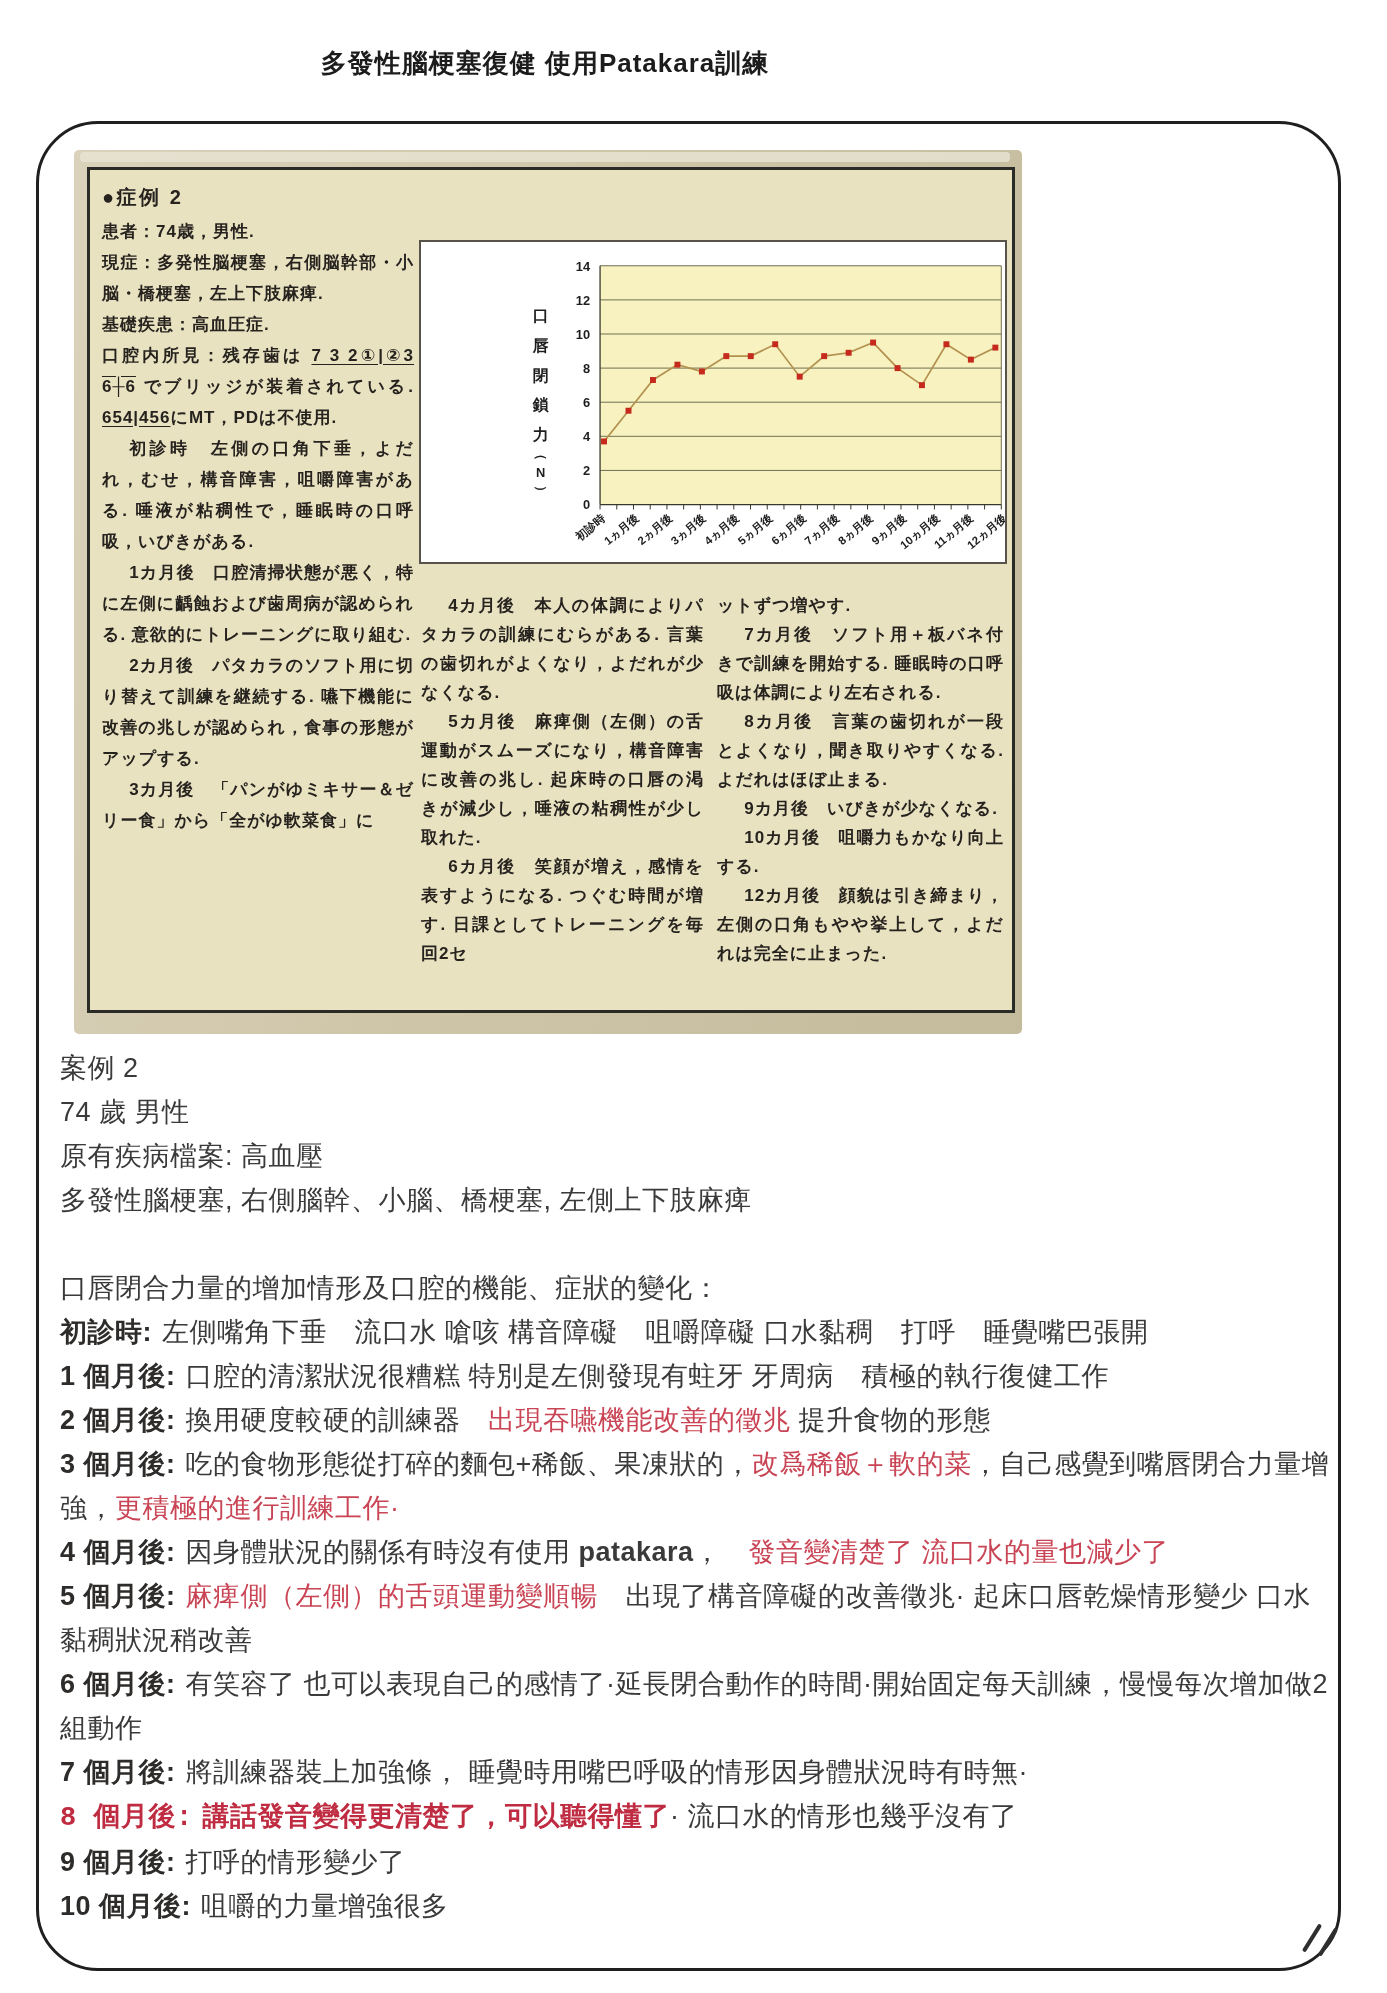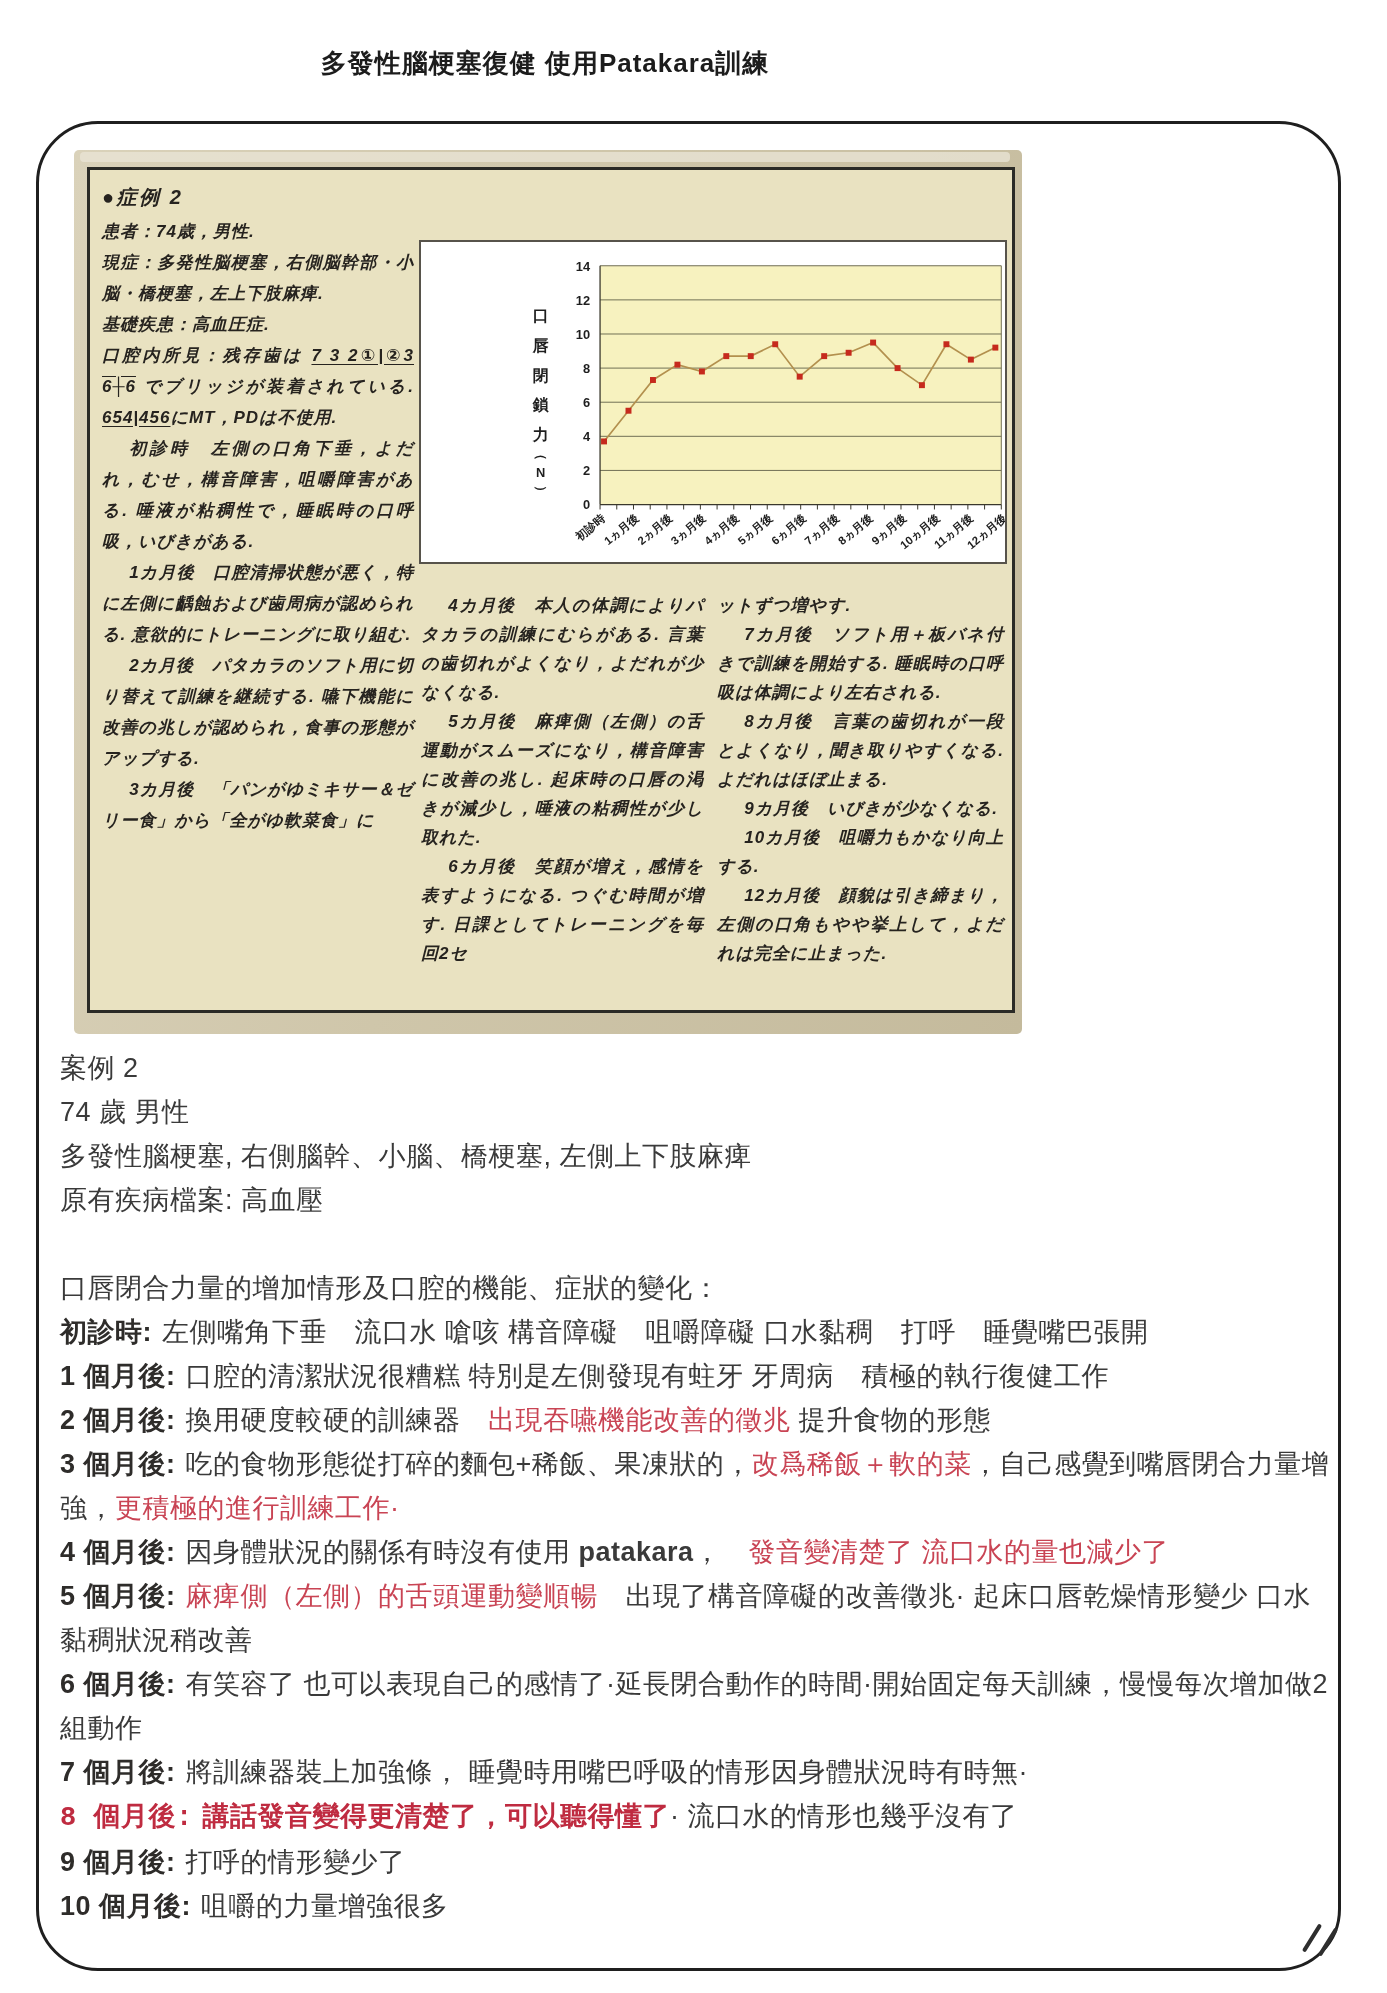--- a/index.html
+++ b/index.html
@@ -25,21 +25,21 @@
   }
   .panel-top-edge{
     position:absolute;left:6px;top:2px;width:930px;height:10px;
     background:#e8e3d4;border-radius:4px;opacity:.8;
   }
   .case-box{
     position:absolute;left:13px;top:17px;width:922px;height:840px;
     border:3px solid var(--c-case-border,#2a2a26);
     background:var(--c-case,#e9e2c1);box-sizing:content-box;
   }
-  .jp-col{position:absolute;font-size:17px;font-weight:600;color:#26231f;letter-spacing:1px;text-align:justify;font-style:italic;}
+  .jp-col{position:absolute;font-size:17px;font-weight:600;color:#26231f;letter-spacing:1px;text-align:justify;}
   .col-left{left:12px;top:12px;width:312px;line-height:31px;}
   .col-mid{left:331px;top:421px;width:283px;line-height:29px;}
   .col-right{left:627px;top:421px;width:287px;line-height:29px;}
   .jp-col p{margin:0;}
   .para.ind{text-indent:1.6em;}
   .para.heading{font-size:20px;font-weight:bold;letter-spacing:2.5px;margin-bottom:3px;}
   .st-b{font-weight:bold;}
   .st-u{text-decoration:underline;text-underline-offset:3px;}
   .st-o{text-decoration:overline;}
   .st-r{color:var(--c-red,#c94454);}
@@ -184,22 +184,22 @@
         <p class="para ind"><span>10カ月後　咀嚼力もかなり向上する.</span></p>
         <p class="para ind"><span>12カ月後　顔貌は引き締まり，左側の口角もやや挙上して，よだれは完全に止まった.</span></p>
       </div>
   </div>
 </div>
 
 <div class="summary">
   <div>
       <p class="hline">案例 2</p>
       <p class="hline">74 歲 男性</p>
+      <p class="hline">原有疾病檔案:  高血壓</p>
       <p class="hline">多發性腦梗塞, 右側腦幹、小腦、橋梗塞,  左側上下肢麻痺</p>
-      <p class="hline">原有疾病檔案:  高血壓</p>
     </div>
   <p class="subtitle">口唇閉合力量的增加情形及口腔的機能、症狀的變化：</p>
   <div>
       <p class="entry"><span class="lbl">初診時:</span><span>左側嘴角下垂　流口水 嗆咳 構音障礙　咀嚼障礙 口水黏稠　打呼　睡覺嘴巴張開</span></p>
       <p class="entry"><span class="lbl">1 個月後:</span><span>口腔的清潔狀況很糟糕 特別是左側發現有蛀牙 牙周病　積極的執行復健工作</span></p>
       <p class="entry"><span class="lbl">2 個月後:</span><span>換用硬度較硬的訓練器　</span><span class="st-r">出現吞嚥機能改善的徵兆</span><span> 提升食物的形態</span></p>
       <p class="entry"><span class="lbl">3 個月後:</span><span>吃的食物形態從打碎的麵包+稀飯、果凍狀的，</span><span class="st-r">改爲稀飯＋軟的菜</span><span>，自己感覺到嘴唇閉合力量增強，</span><span class="st-r">更積極的進行訓練工作·</span></p>
       <p class="entry"><span class="lbl">4 個月後:</span><span>因身體狀況的關係有時沒有使用 </span><span class="st-b">patakara</span><span>，　</span><span class="st-r">發音變清楚了 流口水的量也減少了</span></p>
       <p class="entry"><span class="lbl">5 個月後:</span><span class="st-r">麻痺側（左側）的舌頭運動變順暢</span><span>　出現了構音障礙的改善徵兆· 起床口唇乾燥情形變少 口水黏稠狀況稍改善</span></p>
       <p class="entry"><span class="lbl">6 個月後:</span><span>有笑容了 也可以表現自己的感情了·延長閉合動作的時間·開始固定每天訓練，慢慢每次增加做2組動作</span></p>

